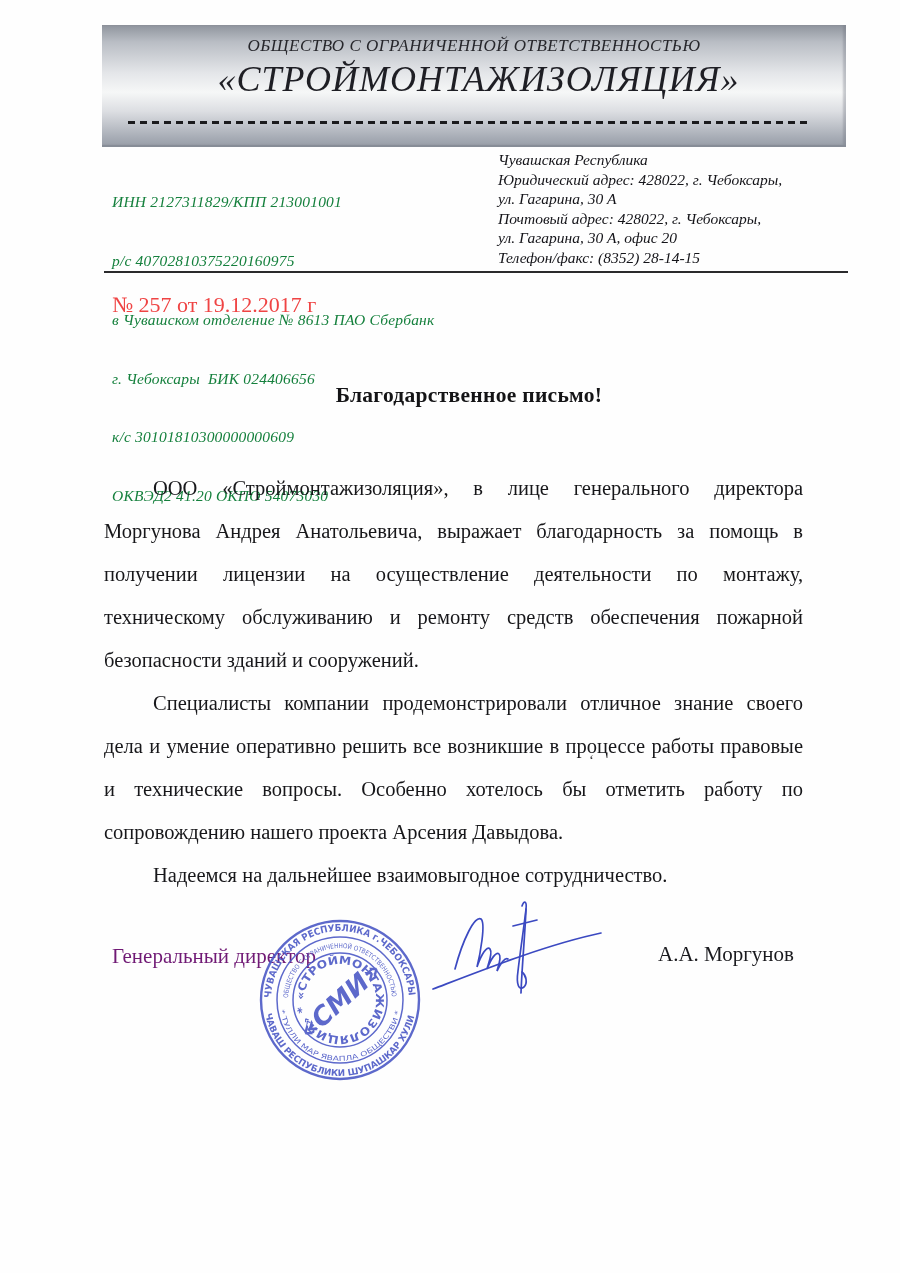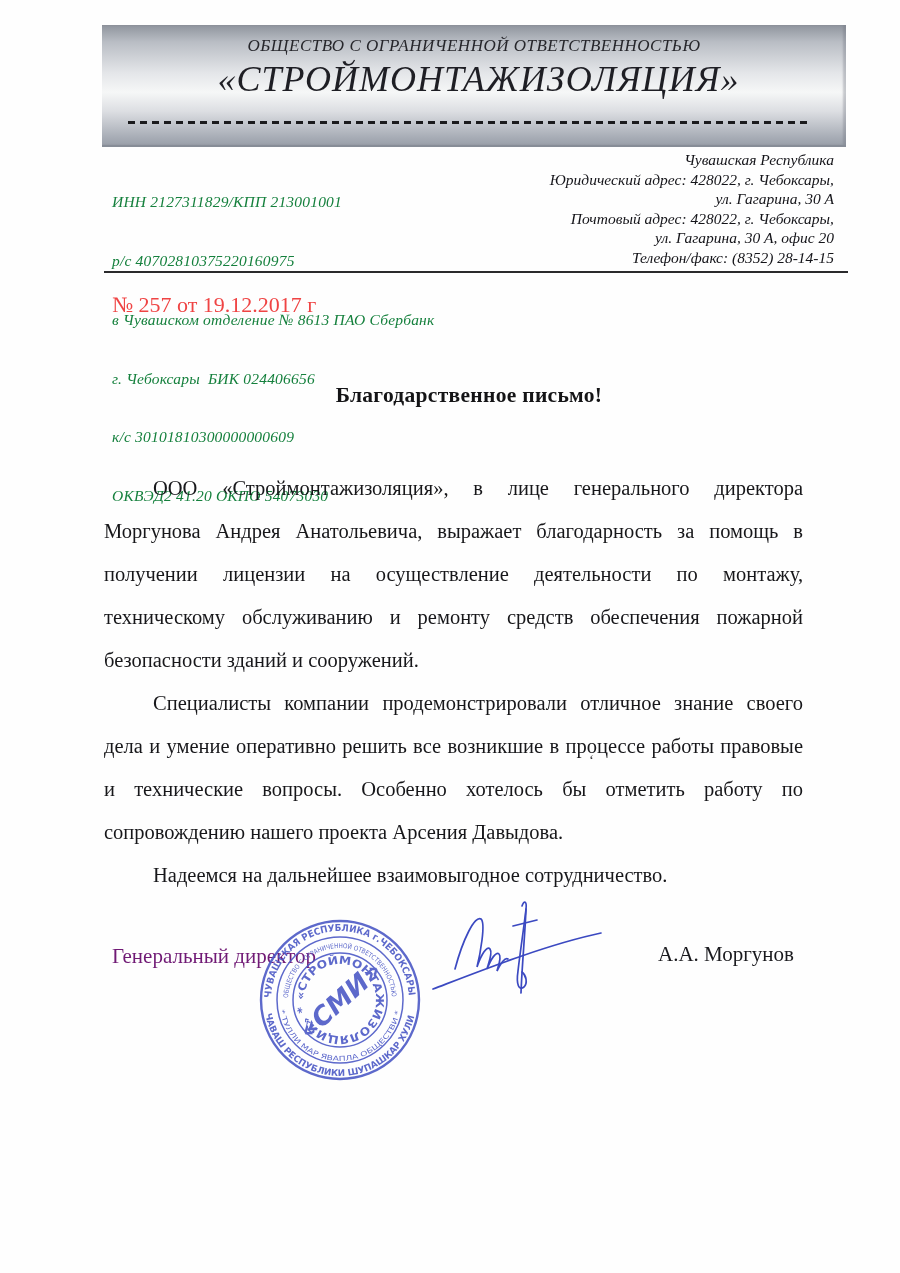--- a/index.html
+++ b/index.html
@@ -29,21 +29,21 @@
     position:absolute; left:26px; right:34px; bottom:21px; height:3px;
     background:repeating-linear-gradient(90deg,#1b1b1d 0 7px,transparent 7px 12px);
   }
   
   .req-left {
     position:absolute; left:112px; top:153px;
     font-style:italic; font-size:15.5px; line-height:19.6px; color:#15803d;
     white-space:pre; letter-spacing:.2px;
   }
   .req-right {
-    position:absolute; left:498px; top:150px; width:336px; text-align:right;
+    position:absolute; left:498px; top:150px; width:336px; text-align:left;
     font-style:italic; font-size:15.5px; line-height:19.6px; color:#141419;
   }
   .req-divider {
     position:absolute; left:104px; top:271px; width:744px; height:2px;
     background:#2a2a2c;
   }
   
   .ref-line { position:absolute; left:112px; top:292px; font-size:22px; color:#ef4444; }
   .doc-title {
     position:absolute; left:0; right:0; top:383px; text-align:center;

